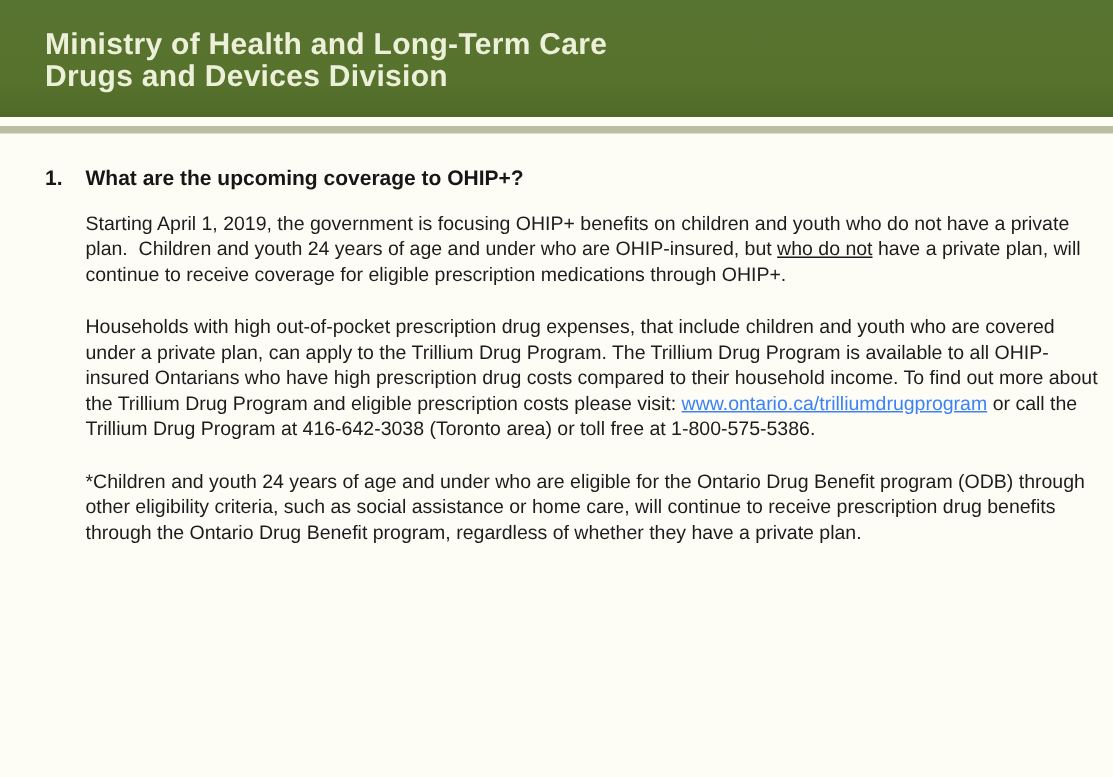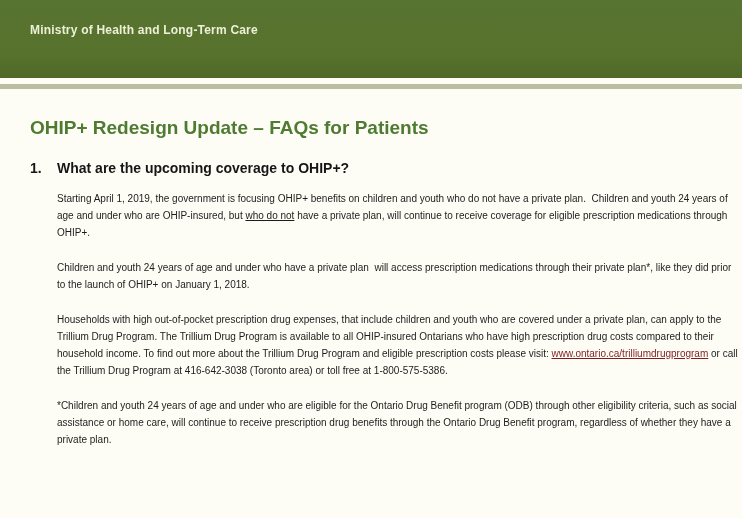--- a/index.html
+++ b/index.html
@@ -12,21 +12,21 @@
   }
   .banner {
     height: 78px;
     box-sizing: border-box;
     padding: 20px 0 0 30px;
     background: linear-gradient(180deg, #587431 0%, #56722c 72%, #4f6829 100%);
   }
   .banner .banner-line {
     color: #edf0d8;
     font-weight: bold;
-    font-size: 12px;
+    font-size: 20px;
     line-height: 21px;
     letter-spacing: 0.2px;
   }
   .banner-gap { height: 6px; background: #fffef4; }
   .banner-stripe { height: 5px; background: #b9bfa0; }
 
   .doc-title {
     margin: 27px 0 0 30px;
     font-size: 19px;
     line-height: 23px;
@@ -37,46 +37,45 @@
     display: flex;
     margin: 21px 0 0 30px;
     font-size: 14px;
     font-weight: bold;
     color: #161616;
   }
   .q-num { width: 27px; flex: 0 0 27px; }
 
   .paragraphs { margin-left: 57px; width: 681px; }
   p.para {
-    font-size: 10px;
+    font-size: 13px;
     line-height: 17px;
     color: #1c1c1c;
     margin: 18px 0 0 0;
   }
   p.para.first { margin-top: 14px; }
   p.para.italic { }
   .u { text-decoration: underline; }
-  a.doc-link { color: #7f1d1d; text-decoration: underline; cursor: pointer; }
+  a.doc-link { color: #3b82f6; text-decoration: underline; cursor: pointer; }
 </style>
 </head>
 <body>
 
 <header class="banner">
   <div class="banner-line">Ministry of Health and Long-Term Care</div>
+  <div class="banner-line">Drugs and Devices Division</div>
 </header>
 <div class="banner-gap"></div>
 <div class="banner-stripe"></div>
 
 <main class="content">
-  <h1 class="doc-title">OHIP+ Redesign Update – FAQs for Patients</h1>
 
   <div class="question">
     <span class="q-num">1.</span>
     <span class="q-text">What are the upcoming coverage to OHIP+?</span>
   </div>
 
   <div class="paragraphs">
     <p class="para first"><span>Starting April 1, 2019, the government is focusing OHIP+ benefits on children and youth who do not have a private plan.&nbsp; Children and youth 24 years of age and under who are OHIP-insured, but </span><span class="u">who do not</span><span> have a private plan, will continue to receive coverage for eligible prescription medications through OHIP+.</span></p>
-    <p class="para"><span>Children and youth 24 years of age and under who have a private plan&nbsp; will access prescription medications through their private plan*, like they did prior to the launch of OHIP+ on January 1, 2018.</span></p>
     <p class="para"><span>Households with high out-of-pocket prescription drug expenses, that include children and youth who are covered under a private plan, can apply to the Trillium Drug Program. The Trillium Drug Program is available to all OHIP-insured Ontarians who have high prescription drug costs compared to their household income. To find out more about the Trillium Drug Program and eligible prescription costs please visit: </span><a class="doc-link" href="#">www.ontario.ca/trilliumdrugprogram</a><span> or call the Trillium Drug Program at 416-642-3038 (Toronto area) or toll free at 1-800-575-5386.</span></p>
     <p class="para italic"><span>*Children and youth 24 years of age and under who are eligible for the Ontario Drug Benefit program (ODB) through other eligibility criteria, such as social assistance or home care, will continue to receive prescription drug benefits through the Ontario Drug Benefit program, regardless of whether they have a private plan.</span></p>
   </div>
 </main>
 
 </body></html>

